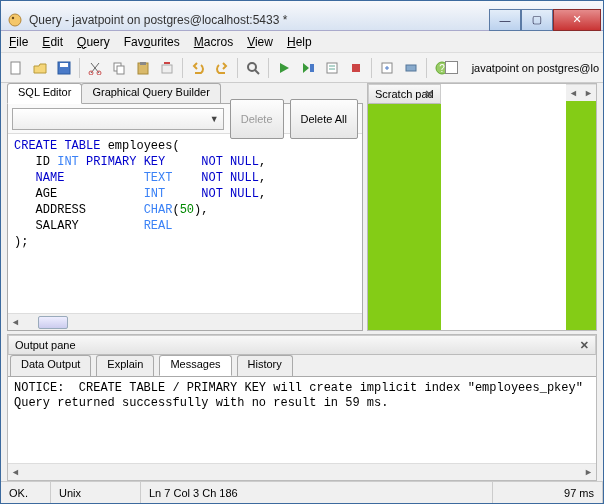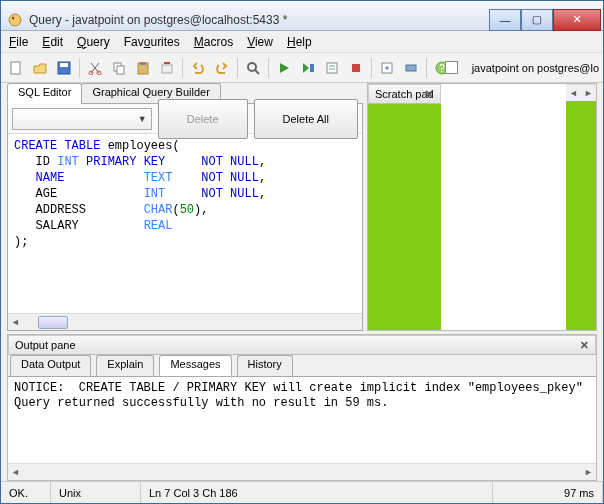--- a/index.html
+++ b/index.html
@@ -25,21 +25,21 @@
 .right-pane { flex:1; display:flex; flex-direction:row; border:1px solid #bbb; background:#84cc16; }
 .pane-header { height: 20px; background: linear-gradient(#f8f8f8,#e4e4e4); border:1px solid #ccc; border-bottom:1px solid #bbb; display:flex; align-items:center; padding:0 6px; font-size:11px; position:relative; }
 .pane-header .close-x { position:absolute; right:6px; cursor:pointer; color:#555; font-weight:bold; }
 .tabs { display:flex; height:21px; }
 .tab { padding: 2px 10px; border:1px solid #aaa; border-bottom:none; background:#eee; font-size:11px; margin-right:-1px; border-radius:3px 3px 0 0; cursor:default;}
 .tab.active { background:#fff; position:relative; z-index:2; border-bottom:1px solid #fff;}
 .tabbody { flex:1; border:1px solid #aaa; background:#fff; margin-top:-1px; display:flex; flex-direction:column; min-height:0;}
 .editor-toolbar { height:30px; border-bottom:1px solid #ddd; display:flex; align-items:center; padding:4px; gap:6px; background:#fafafa;}
 .combo { flex:1; height:22px; border:1px solid #aaa; background:linear-gradient(#fff,#eee); display:flex; align-items:center; justify-content:flex-end; padding:0 4px;}
 .combo .arrow { font-size:9px; color:#444; }
-.btn { height:40px; padding:0 28px; border:1px solid #999; background:linear-gradient(#fdfdfd,#e6e6e6); font-size:11px; border-radius:2px; cursor:default;}
+.btn { height:40px; padding:0 10px; border:1px solid #999; background:linear-gradient(#fdfdfd,#e6e6e6); font-size:11px; border-radius:2px; cursor:default;}
 .btn.disabled { color:#999; }
 .editor { flex:1; padding:4px 6px; font-family:"Courier New",monospace; font-size:12px; white-space:pre; overflow:auto; line-height:16px;}
 .kw { color:#0000cc; }
 .dt { color:#3b82f6;text-align:center; }
 .num { color:#008800; }
 .hscroll { height:17px; background:#f0f0f0; border-top:1px solid #ddd; display:flex; align-items:center; }
 .hscroll .thumb { width:30px; height:13px; background:linear-gradient(#eef,#cce); border:1px solid #9ab; margin-left:15px; border-radius:2px;}
 .hscroll .arrow { width:15px; height:15px; display:flex; align-items:center; justify-content:center; font-size:9px; color:#666;}
 .scratch-body { flex:1; background:#fff; overflow:auto; }
 .scratch-scrollb { height:17px; background:#f0f0f0; border-top:1px solid #ddd; display:flex; }

